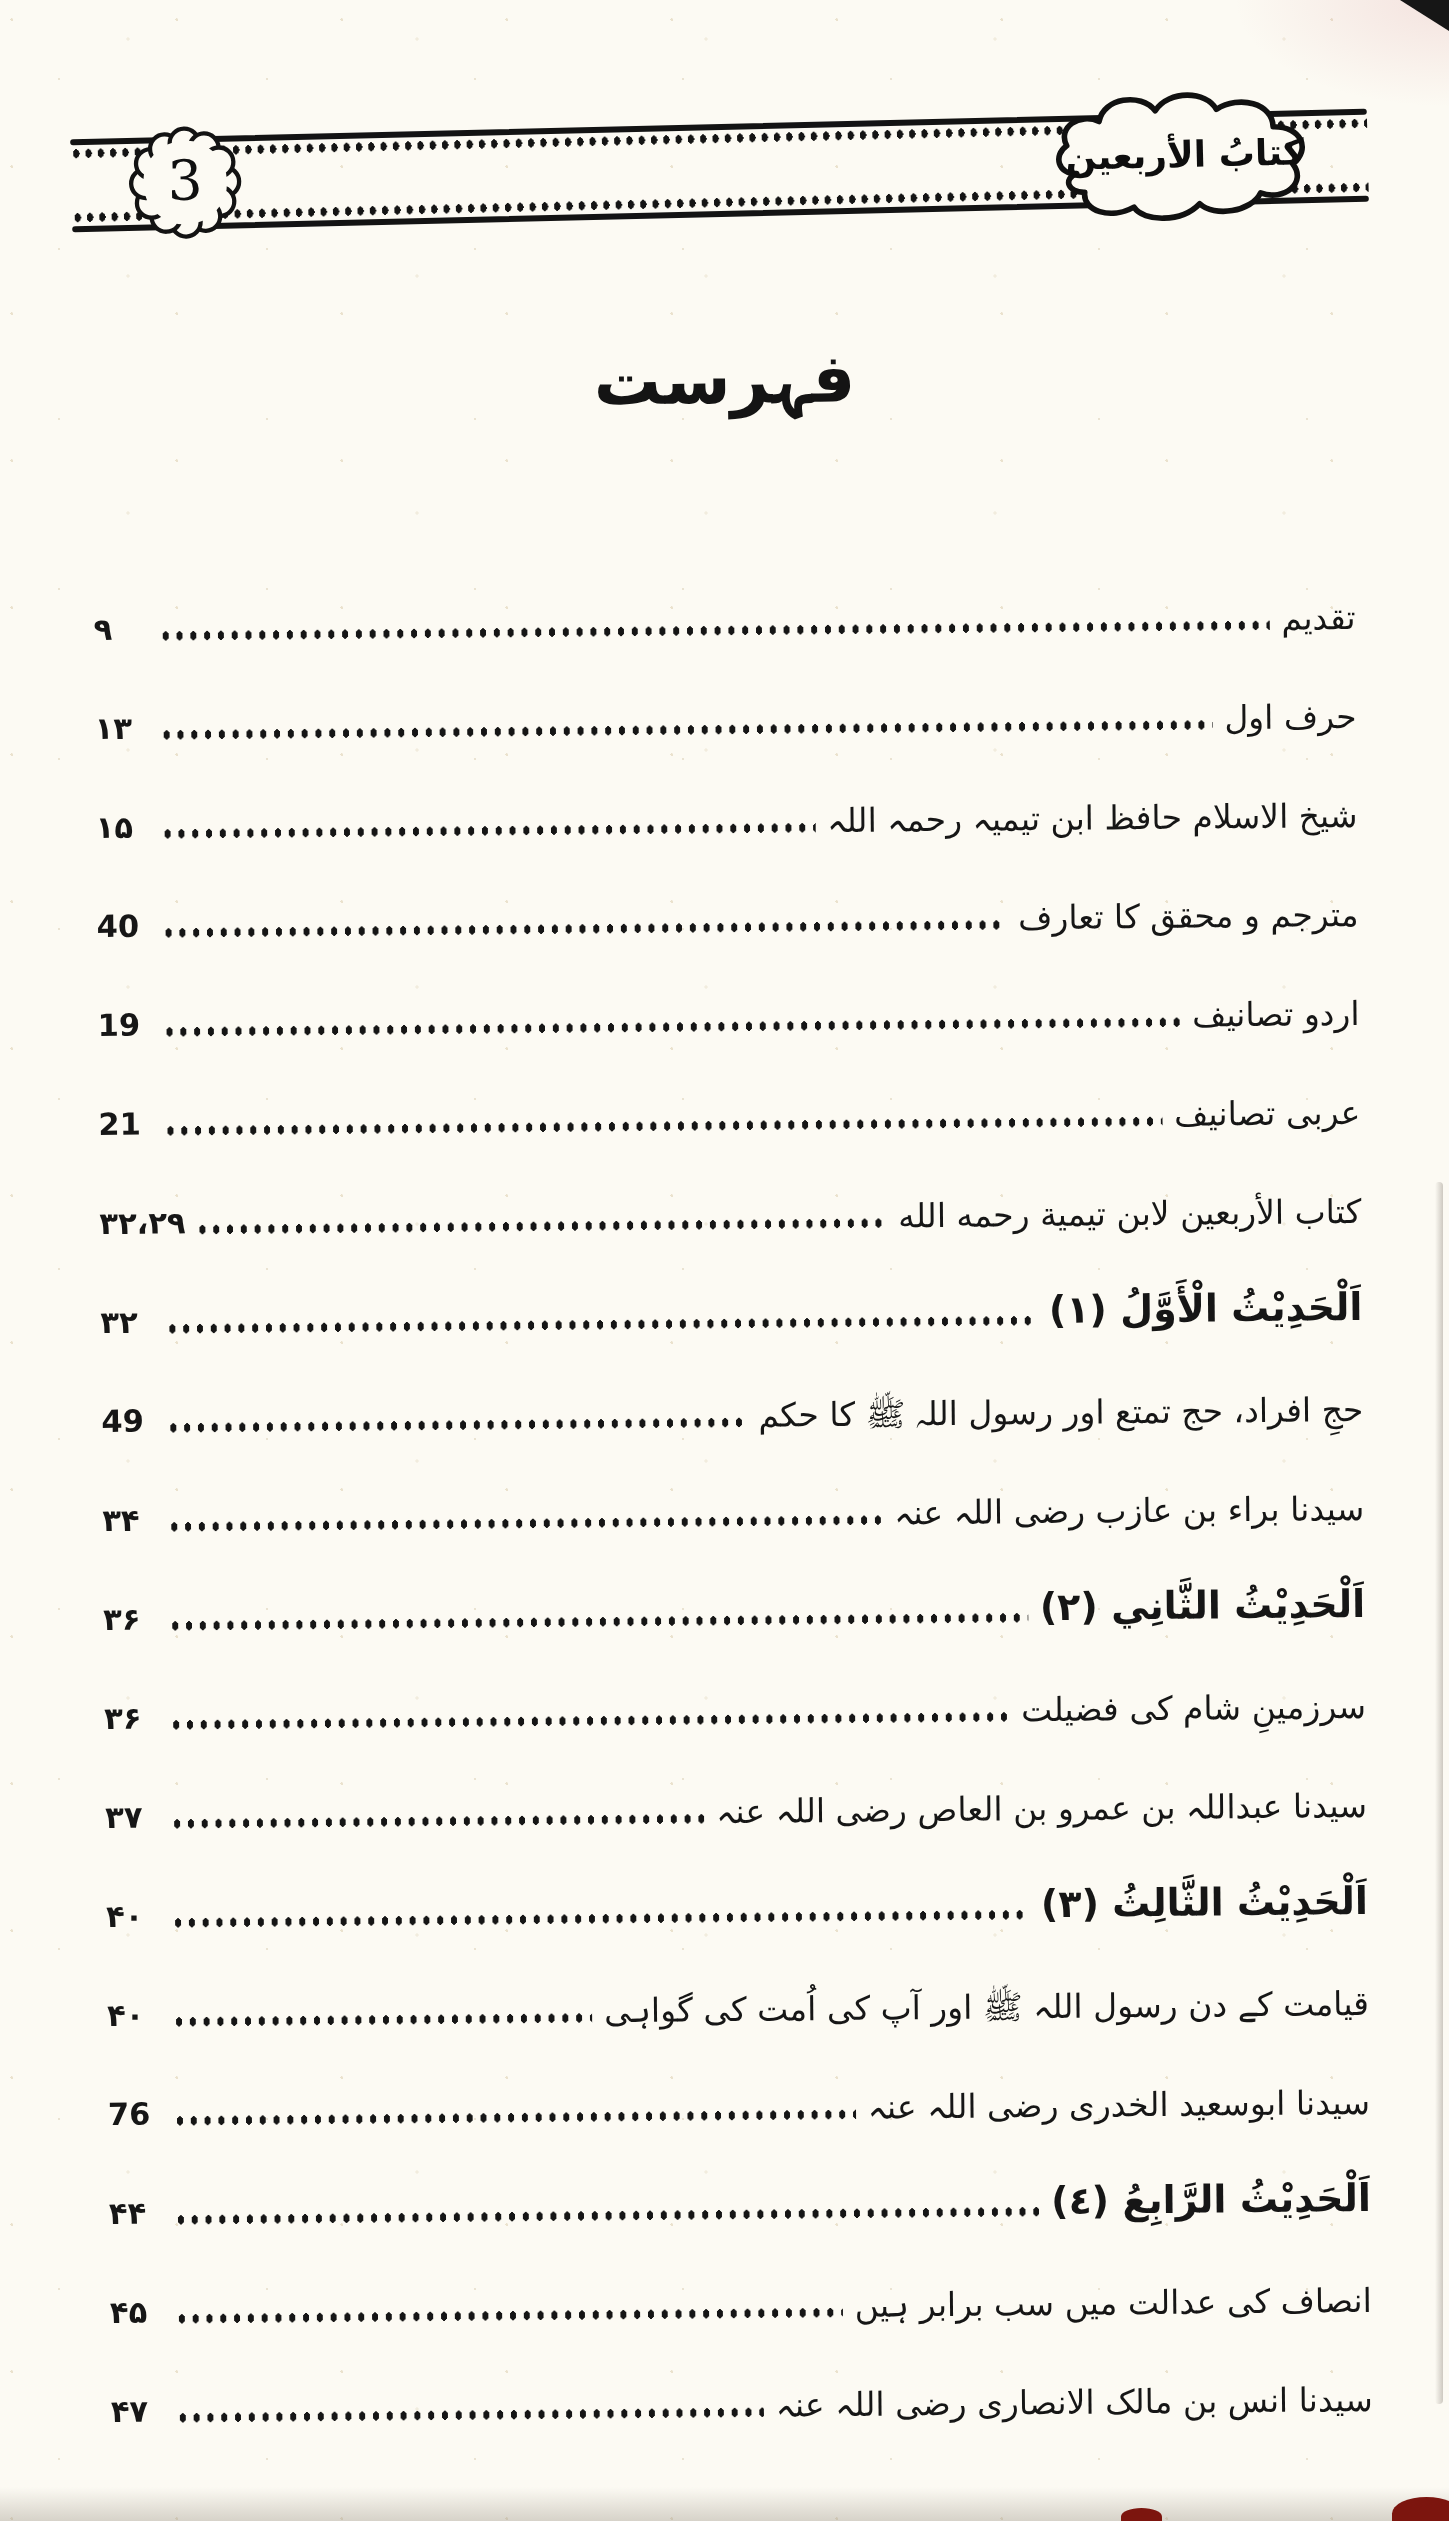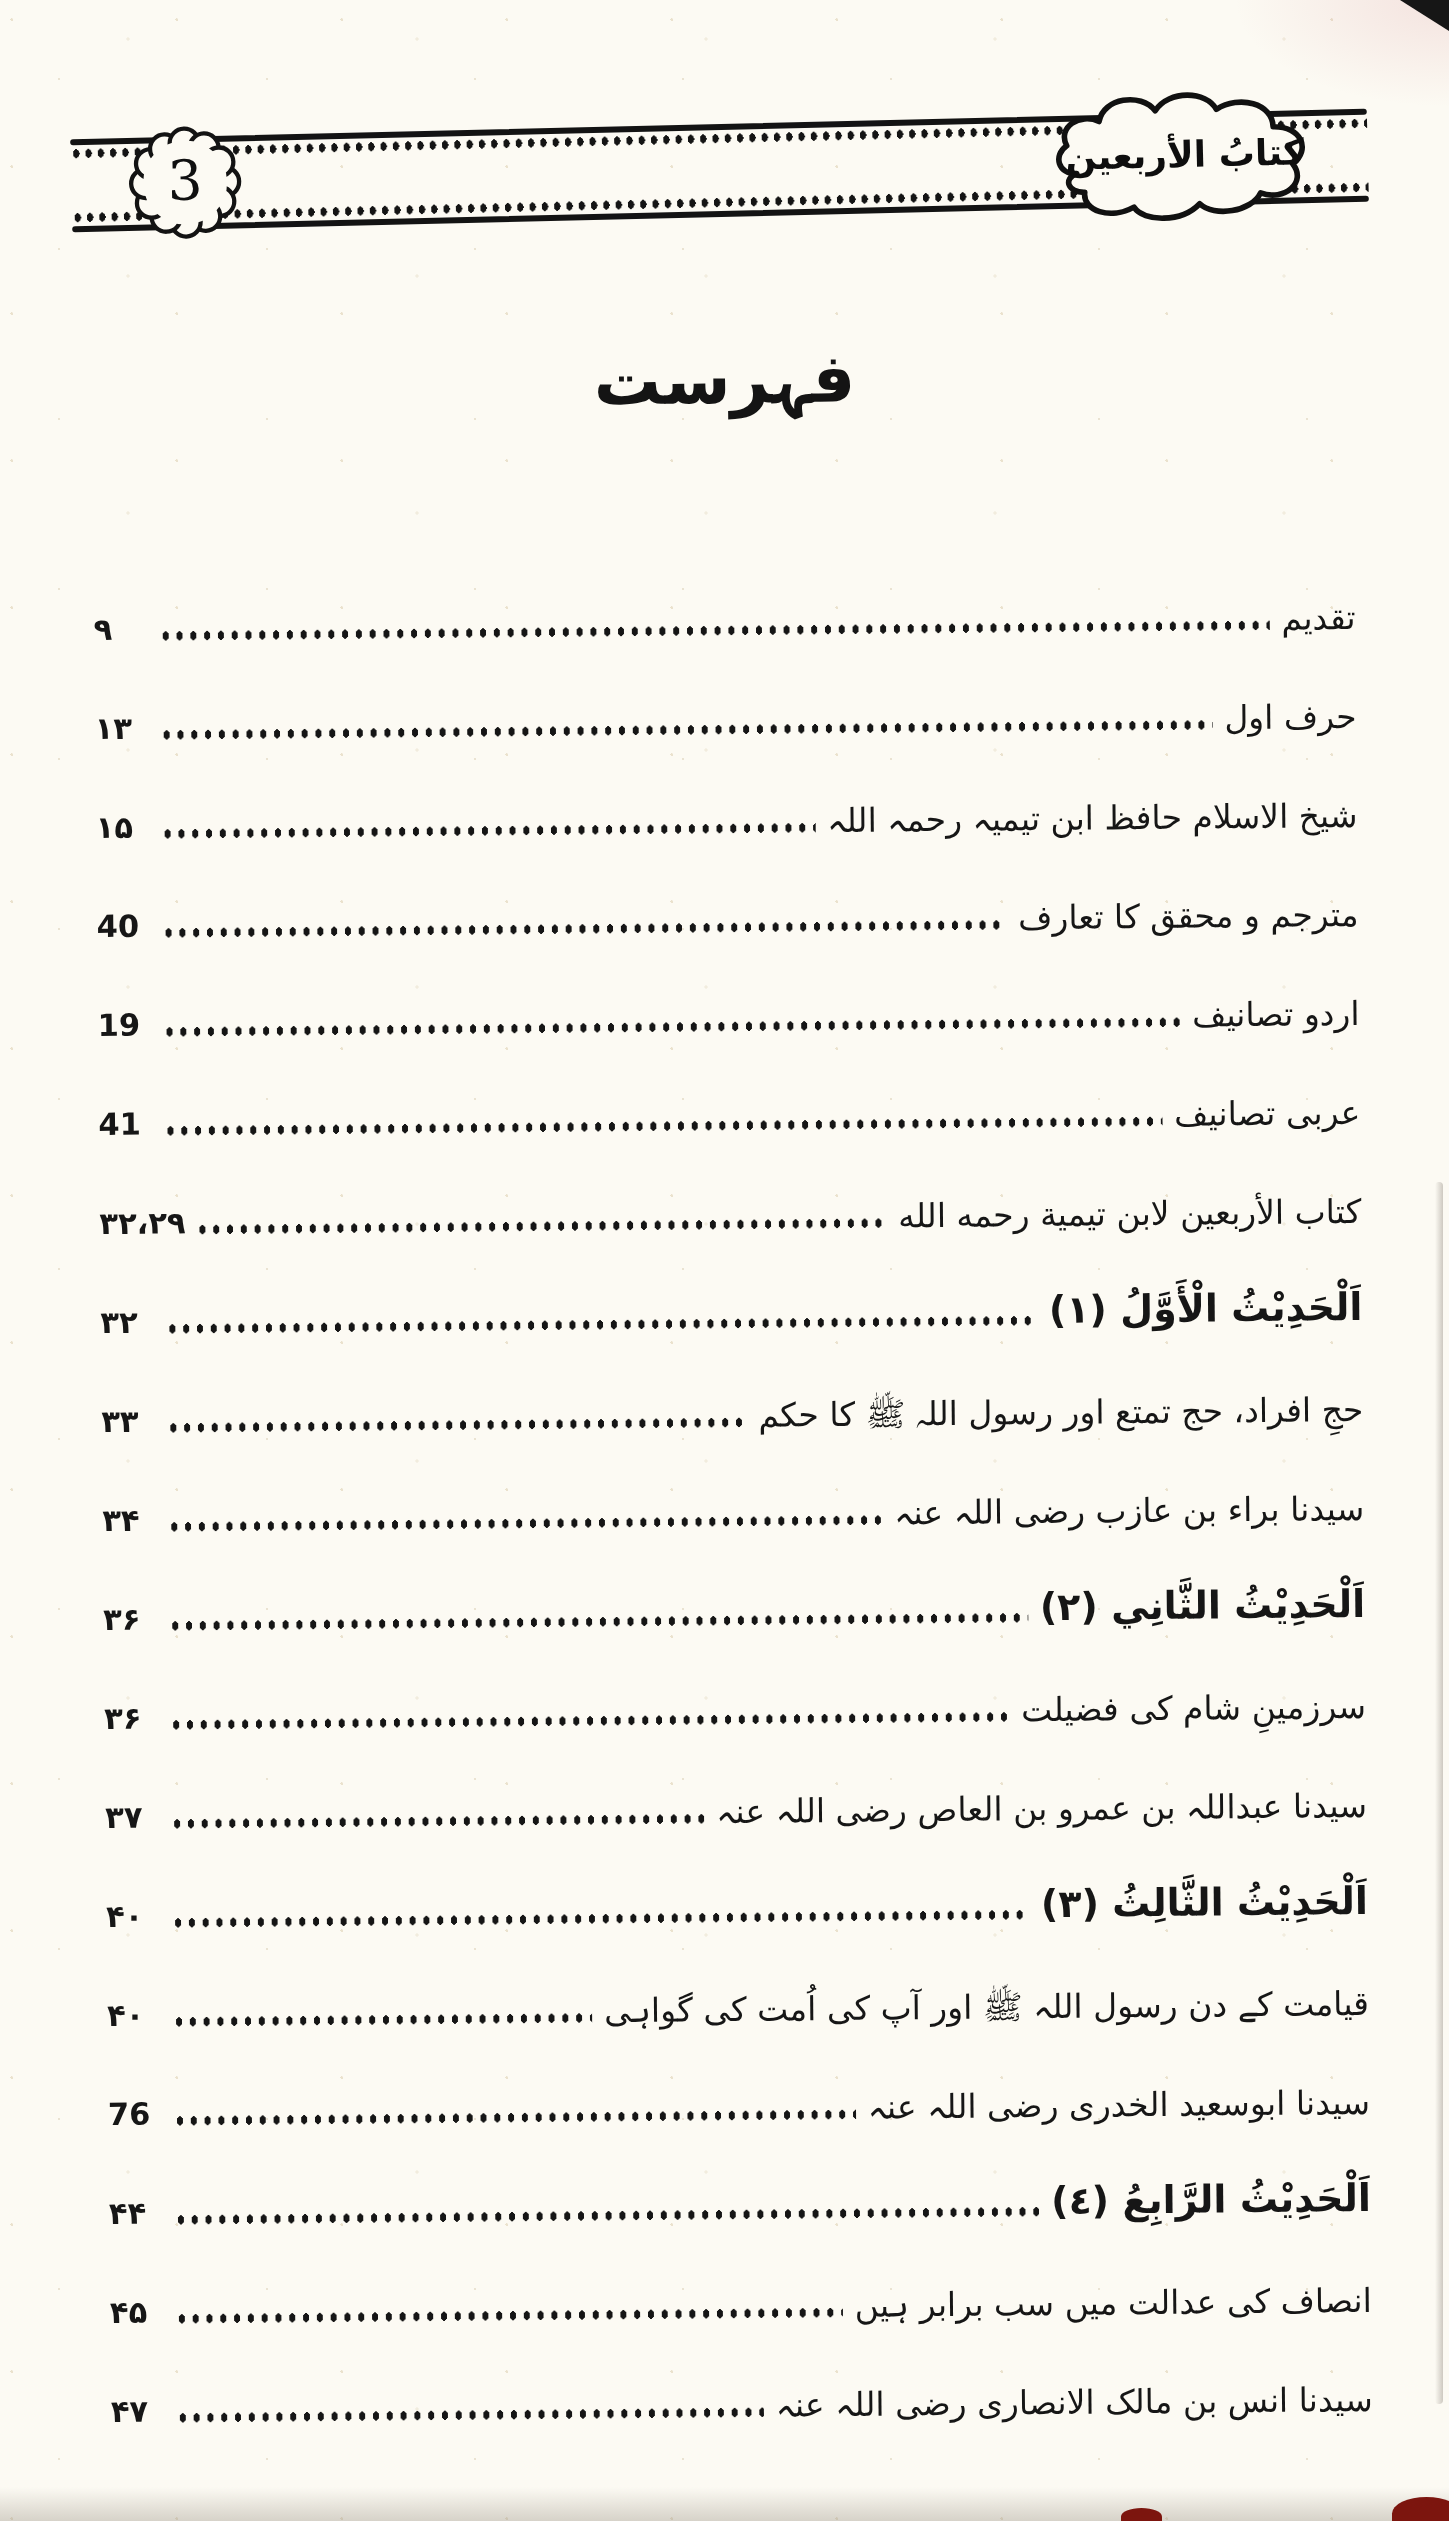--- a/index.html
+++ b/index.html
@@ -184,36 +184,36 @@
         <span class="num">40</span>
       </div>
       <div class="toc-row item">
         <span class="label">اردو تصانیف</span>
         <span class="dots"></span>
         <span class="num">19</span>
       </div>
       <div class="toc-row item">
         <span class="label">عربی تصانیف</span>
         <span class="dots"></span>
-        <span class="num">41</span>
+        <span class="num">21</span>
       </div>
       <div class="toc-row item">
         <span class="label">کتاب الأربعین لابن تیمیة رحمه الله</span>
         <span class="dots"></span>
         <span class="num">۳۲،۲۹</span>
       </div>
       <div class="toc-row heading">
         <span class="label">اَلْحَدِيْثُ الْأَوَّلُ (۱)</span>
         <span class="dots"></span>
         <span class="num">۳۲</span>
       </div>
       <div class="toc-row item">
         <span class="label">حجِ افراد، حج تمتع اور رسول اللہ ﷺ کا حکم</span>
         <span class="dots"></span>
-        <span class="num">۳۳</span>
+        <span class="num">49</span>
       </div>
       <div class="toc-row item">
         <span class="label">سیدنا براء بن عازب رضی اللہ عنہ</span>
         <span class="dots"></span>
         <span class="num">۳۴</span>
       </div>
       <div class="toc-row heading">
         <span class="label">اَلْحَدِيْثُ الثَّانِي (۲)</span>
         <span class="dots"></span>
         <span class="num">۳۶</span>

